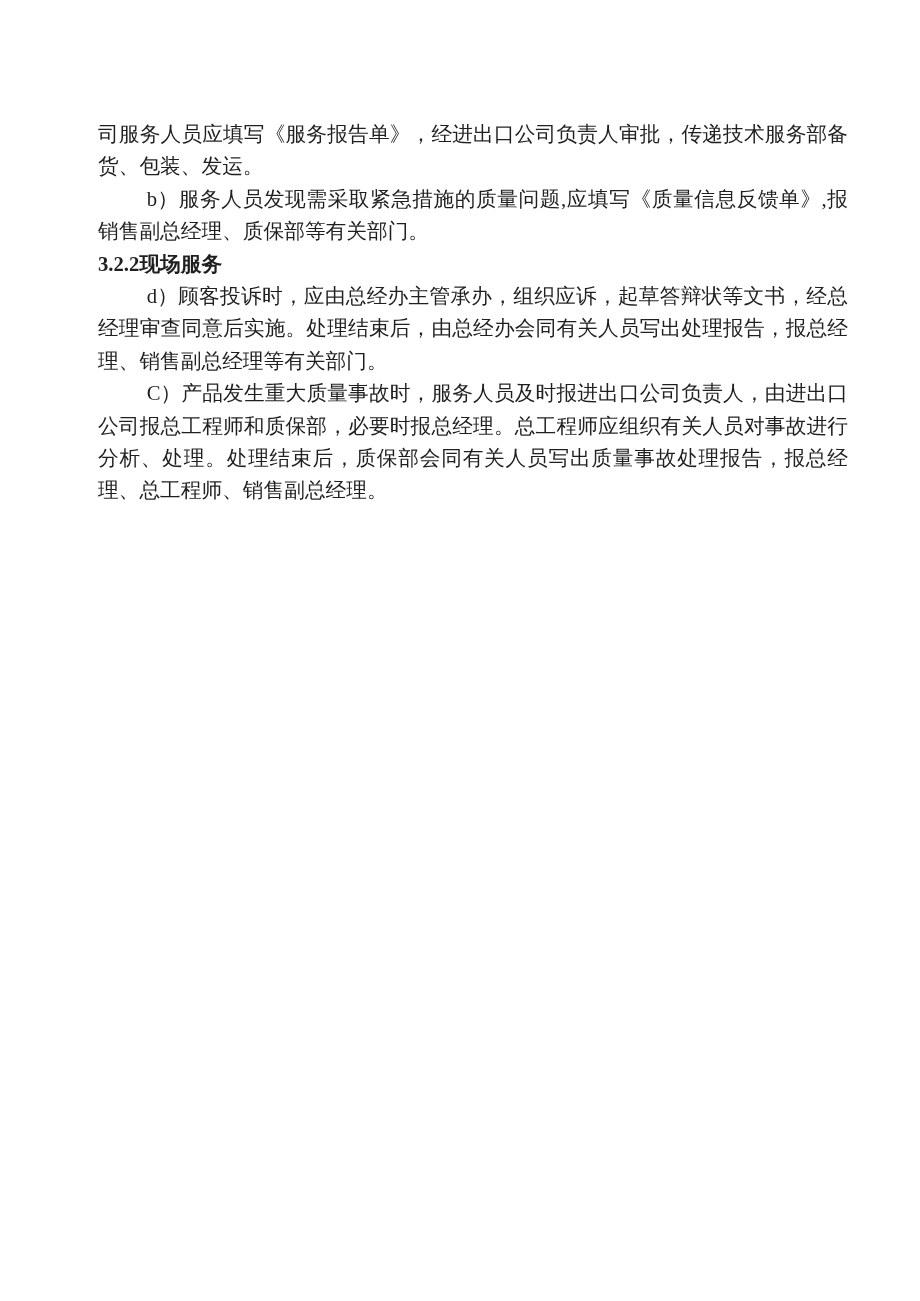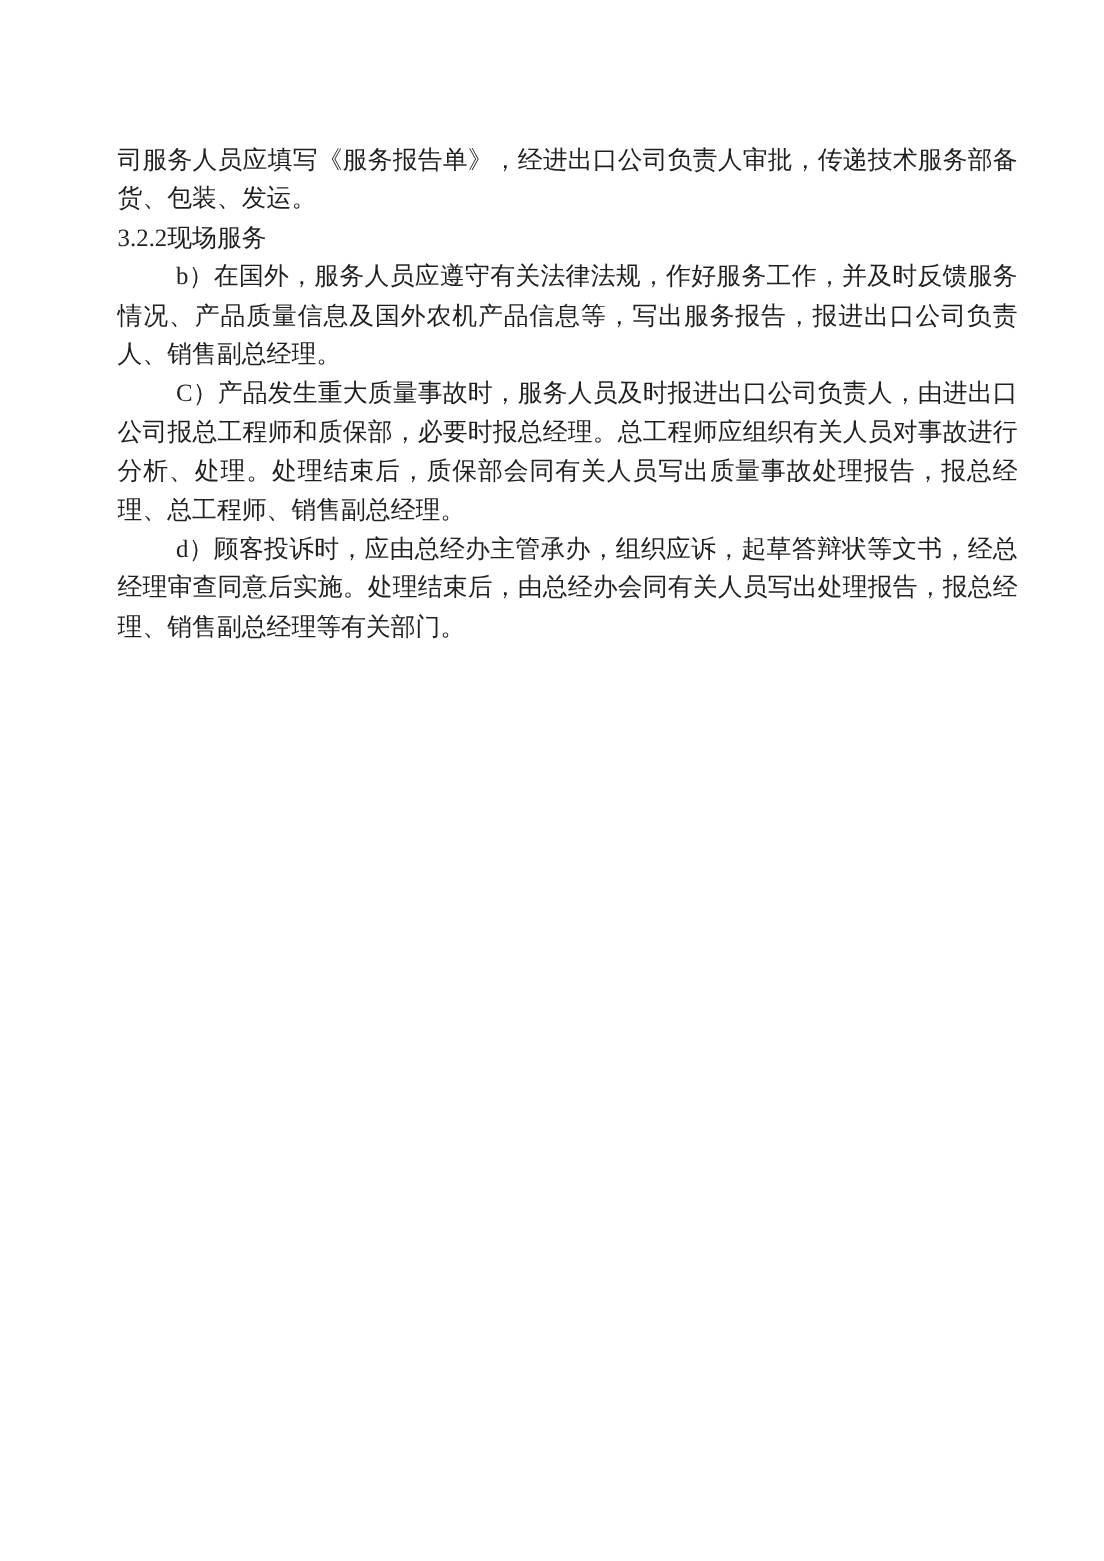--- a/index.html
+++ b/index.html
@@ -30,25 +30,25 @@
     margin: 0;
     padding: 0;
     text-indent: 2.35em;
     word-break: break-all;
   }
   .page p.flush {
     text-indent: 0;
   }
   .page p.heading {
     text-indent: 0;
-    font-weight: normal;
+    font-weight: bold;
   }
 </style>
 </head>
 <body>
 
 <div class="page">
   <p class="flush">司服务人员应填写《服务报告单》，经进出口公司负责人审批，传递技术服务部备货、包装、发运。</p>
+  <p>b）服务人员发现需采取紧急措施的质量问题,应填写《质量信息反馈单》,报销售副总经理、质保部等有关部门。</p>
   <p class="heading">3.2.2现场服务</p>
-  <p>b）在国外，服务人员应遵守有关法律法规，作好服务工作，并及时反馈服务情况、产品质量信息及国外农机产品信息等，写出服务报告，报进出口公司负责人、销售副总经理。</p>
+  <p>d）顾客投诉时，应由总经办主管承办，组织应诉，起草答辩状等文书，经总经理审查同意后实施。处理结束后，由总经办会同有关人员写出处理报告，报总经理、销售副总经理等有关部门。</p>
   <p>C）产品发生重大质量事故时，服务人员及时报进出口公司负责人，由进出口公司报总工程师和质保部，必要时报总经理。总工程师应组织有关人员对事故进行分析、处理。处理结束后，质保部会同有关人员写出质量事故处理报告，报总经理、总工程师、销售副总经理。</p>
-  <p>d）顾客投诉时，应由总经办主管承办，组织应诉，起草答辩状等文书，经总经理审查同意后实施。处理结束后，由总经办会同有关人员写出处理报告，报总经理、销售副总经理等有关部门。</p>
 </div>
 
 </body></html>

